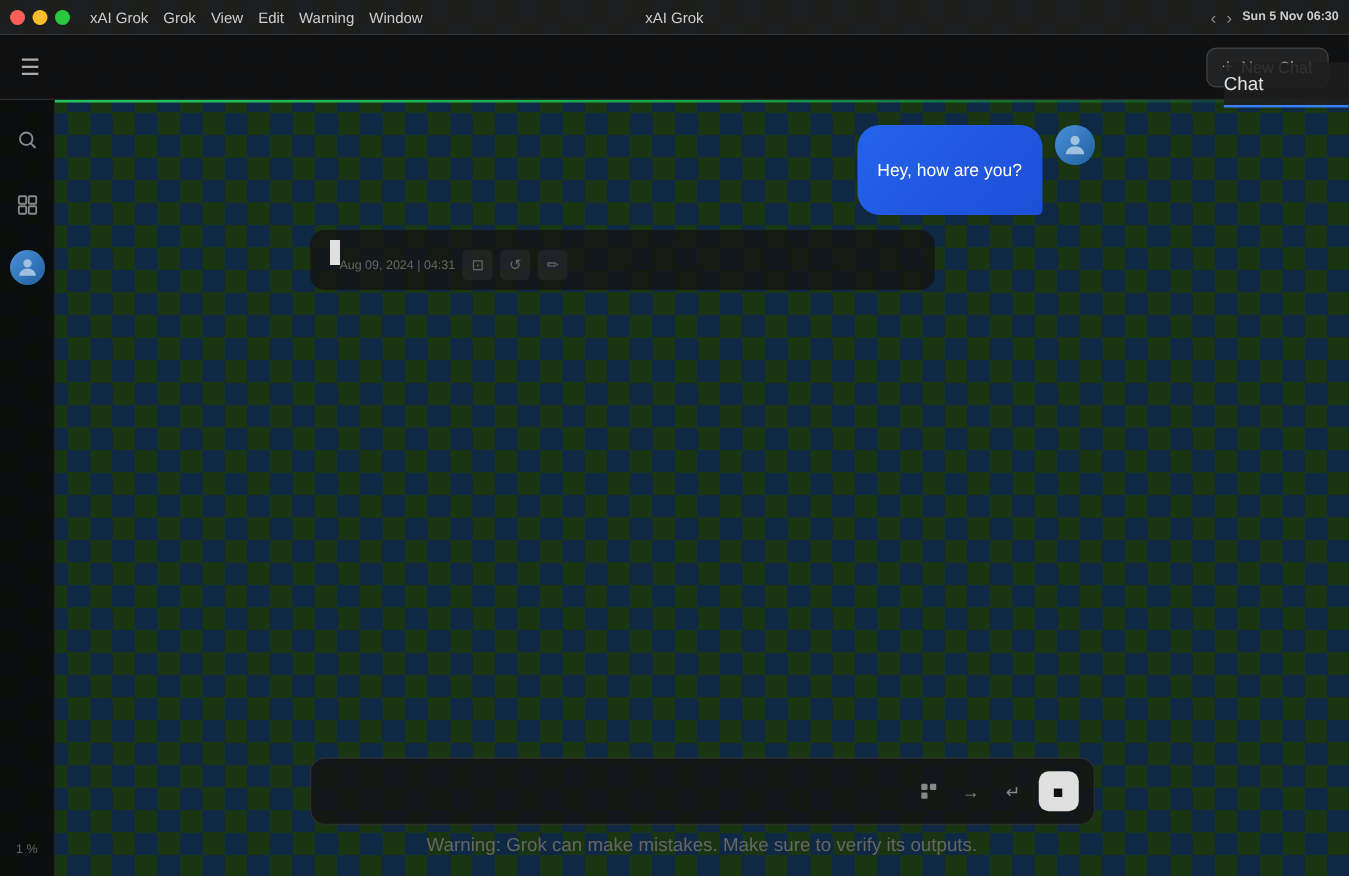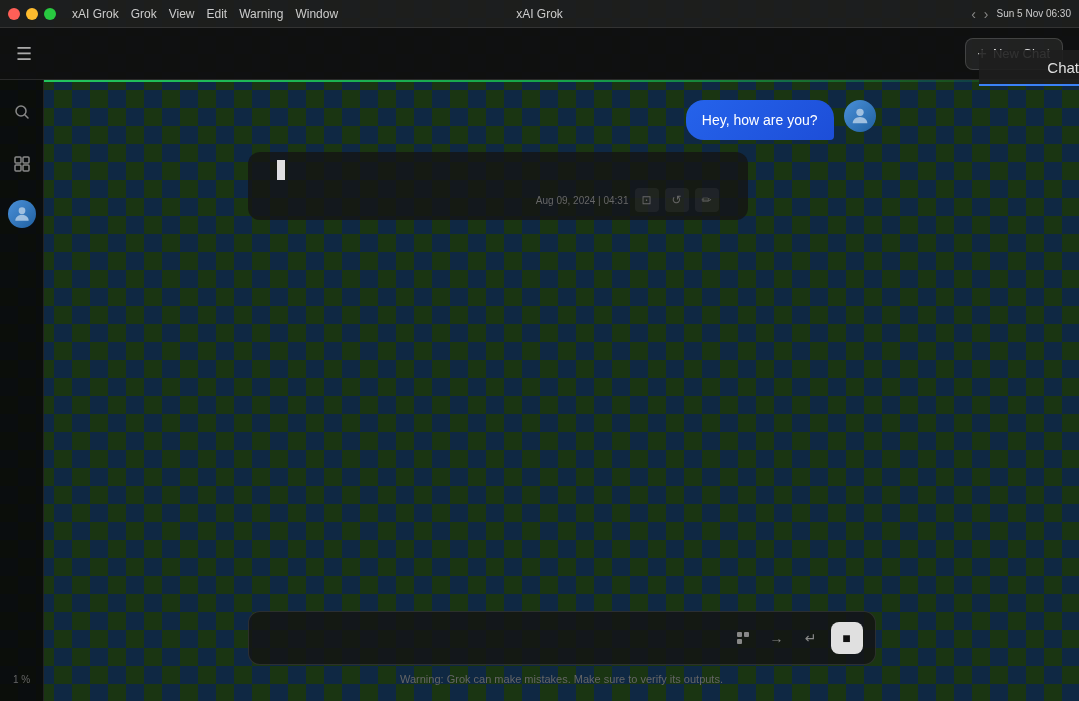--- a/index.html
+++ b/index.html
@@ -80,20 +80,21 @@
       font-size: 14px;
       cursor: pointer;
       background: none;
       border: none;
     }
     .system-icons {
       display: flex;
       gap: 6px;
       color: #ccc;
       font-size: 10px;
+      font-weight: bold;
     }
 
     
     .app-bar {
       position: relative;
       z-index: 100;
       height: 52px;
       background: rgba(15, 15, 15, 0.97);
       display: flex;
       align-items: center;
@@ -215,42 +216,42 @@
     .user-message {
       display: flex;
       justify-content: flex-end;
       align-items: flex-start;
       gap: 10px;
     }
     .user-bubble {
       background: linear-gradient(135deg, #2563eb, #1d4ed8);
       color: white;
       border-radius: 18px 18px 4px 18px;
-      padding: 12px 16px;
+      padding: 28px 16px;
       font-size: 14px;
       max-width: 400px;
     }
     .user-avatar-msg {
       width: 32px;
       height: 32px;
       border-radius: 50%;
       background: linear-gradient(135deg, #4a90d9, #2060a0);
       display: flex;
       align-items: center;
       justify-content: center;
       flex-shrink: 0;
       overflow: hidden;
     }
 
     
     .ai-message {
       display: flex;
-      flex-direction: column;
+      flex-direction: row;
       align-items: flex-start;
-      padding: 8px 29px;
+      padding: 8px 16px;
       background: rgba(20,20,20,0.8);
       border-radius: 12px;
       max-width: 500px;
     }
     .ai-cursor {
       width: 8px;
       height: 20px;
       background: #e0e0e0;
       animation: blink 1s step-end infinite;
     }
@@ -341,21 +342,21 @@
       align-items: center;
       justify-content: center;
       cursor: pointer;
       color: #111;
       font-size: 14px;
       font-weight: bold;
     }
     .warning-text {
       text-align: center;
       color: #666;
-      font-size: 11px;
+      font-size: 15px;
     }
 
     
     .accent-line {
       position: absolute;
       top: 80px;
       left: 44px;
       right: 0;
       height: 2px;
       background: linear-gradient(90deg, #22c55e, #16a34a, transparent);
@@ -365,21 +366,21 @@
     
     .chat-panel-label {
       position: absolute;
       top: 50px;
       right: 0;
       width: 100px;
       height: 36px;
       background: rgba(30,30,30,0.9);
       display: flex;
       align-items: center;
-      justify-content: flex-end;
+      justify-content: flex-start;
       z-index: 200;
       border-bottom: 2px solid #3b82f6;
     }
     .chat-panel-text {
       color: #e0e0e0;
       font-size: 15px;
       font-weight: 500;
     }
   </style>
 </head>

